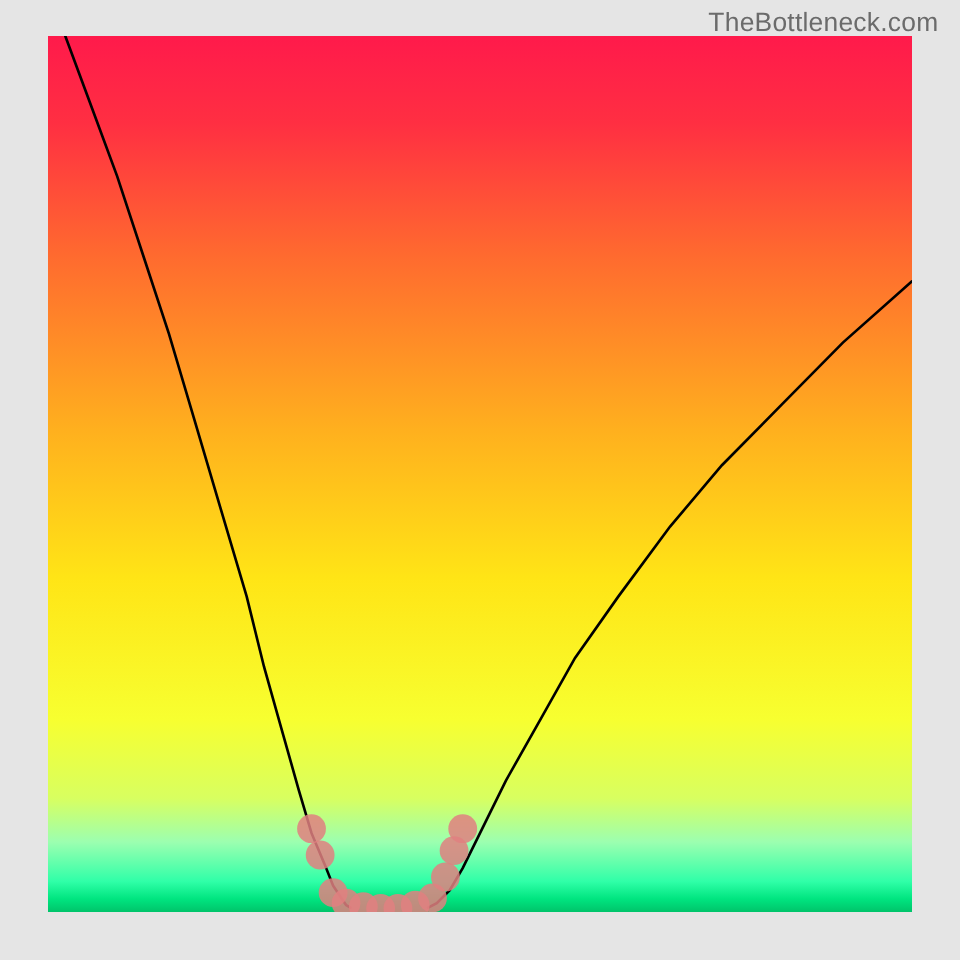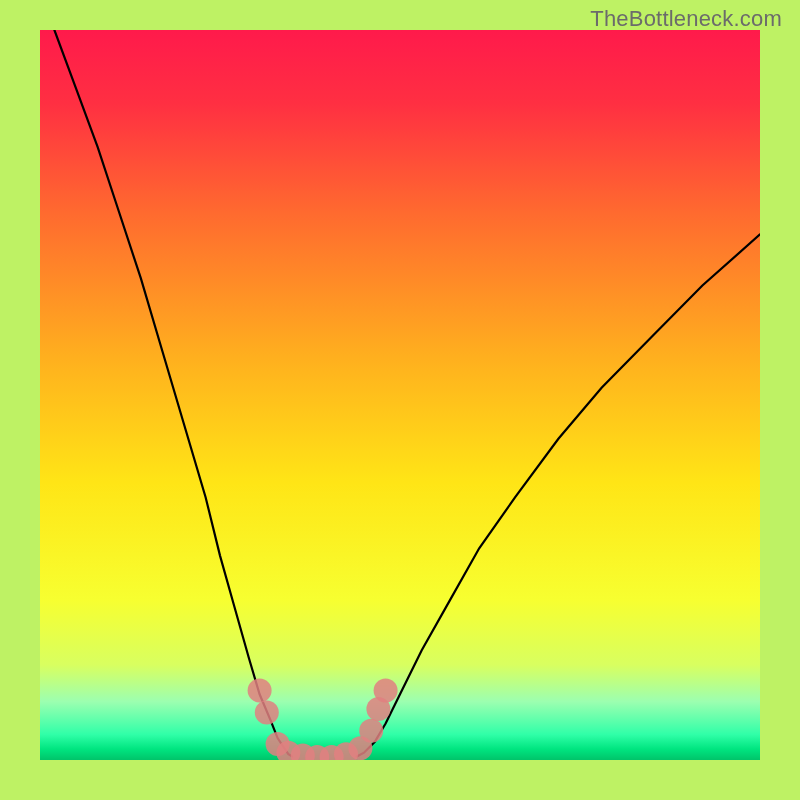--- a/index.html
+++ b/index.html
@@ -8,21 +8,21 @@
     width: 800px;
     height: 800px;
     background: #000;
     font-family: Arial, Helvetica, sans-serif;
     overflow: hidden;
   }
   .frame {
     position: absolute;
     left: 0; top: 0;
     width: 800px; height: 800px;
-    background: #bef264;
+    background: #e5e5e5;
   }
   .plot {
     position: absolute;
     left: 40px;
     top: 30px;
     width: 720px;
     height: 730px;
   }
   .gradient {
     position: absolute;

